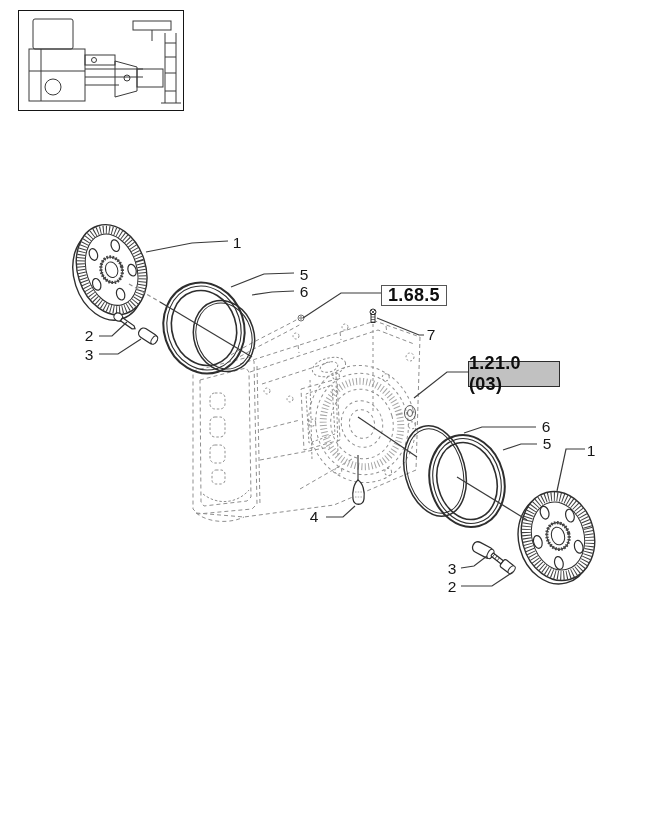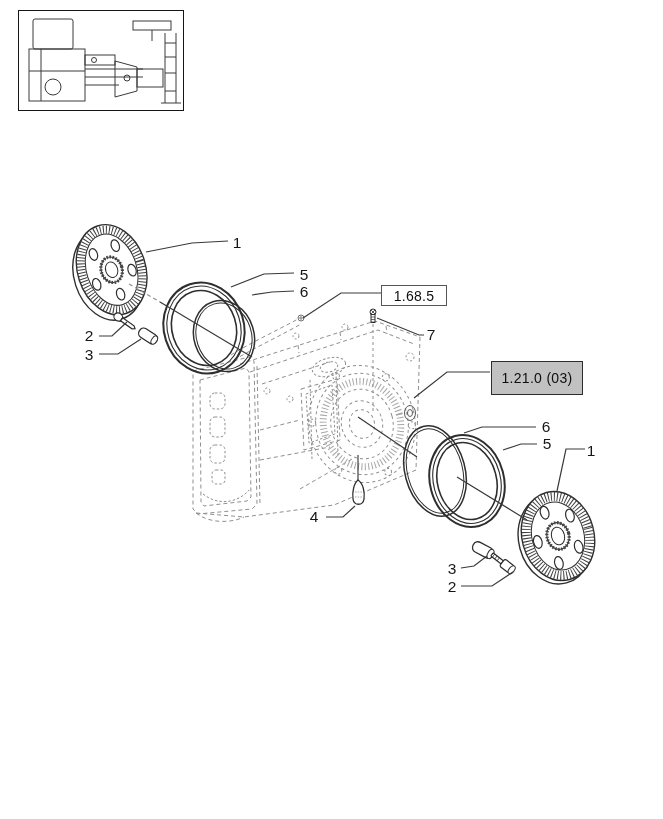--- a/index.html
+++ b/index.html
@@ -7,22 +7,22 @@
     width:663px;height:819px;position:relative;background:#ffffff;
     font-family:"Liberation Sans", sans-serif;overflow:hidden;
   }
   .stage{position:absolute;left:0;top:0;width:663px;height:819px;}
   .callout{
     position:absolute;transform:translate(-50%,-50%);
     font-size:15.5px;color:#161616;line-height:1;user-select:none;
   }
   .refbox{
     position:absolute;display:flex;align-items:center;justify-content:center;
-    font-size:14px;color:#0e0e0e;background:#ffffff;
-    border:1.6px solid #565656;box-sizing:border-box;letter-spacing:.3px;
+    font-size:18px;color:#0e0e0e;background:#ffffff;
+    border:1.6px solid #565656;box-sizing:border-box;letter-spacing:.3px;font-weight:bold;
   }
   .refbox.hl{background:#c1c1c1;border-color:#2d2d2d;}
   .thumb{
     position:absolute;left:18px;top:10px;width:166px;height:101px;
     border:1.6px solid #151515;box-sizing:border-box;background:#fff;
   }
 </style>
 </head>
 <body>
 
@@ -233,13 +233,13 @@
 <div class="callout" style="left:89px;top:355px">3</div>
 <div class="callout" style="left:431px;top:335px">7</div>
 <div class="callout" style="left:314px;top:517px">4</div>
 <div class="callout" style="left:546px;top:427px">6</div>
 <div class="callout" style="left:547px;top:444px">5</div>
 <div class="callout" style="left:591px;top:451px">1</div>
 <div class="callout" style="left:452px;top:569px">3</div>
 <div class="callout" style="left:452px;top:587px">2</div>
 
 <div class="refbox" style="left:381px;top:285px;width:66px;height:21px">1.68.5</div>
-<div class="refbox hl" style="left:491px;top:361px;width:92px;height:34px">1.21.0 (03)</div>
+<div class="refbox hl" style="left:468px;top:361px;width:92px;height:26px">1.21.0 (03)</div>
 
 </body></html>

